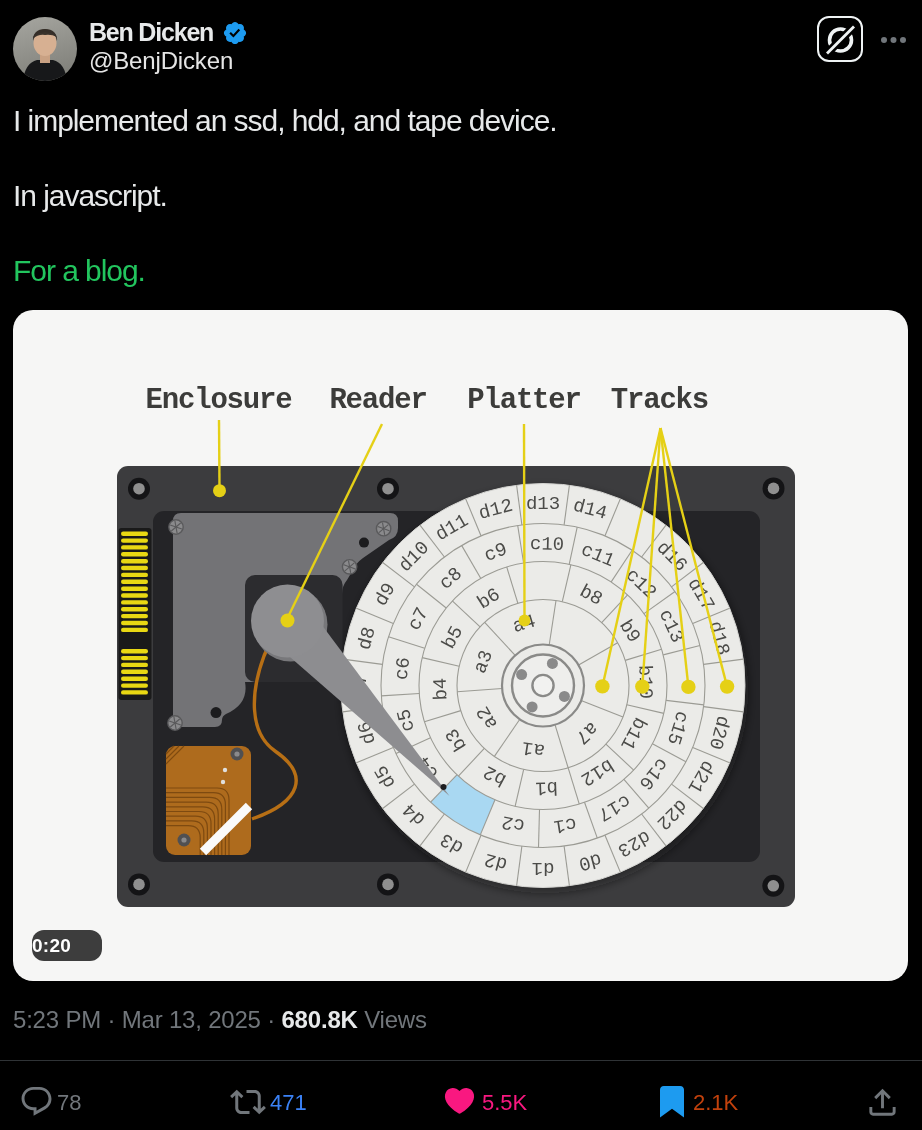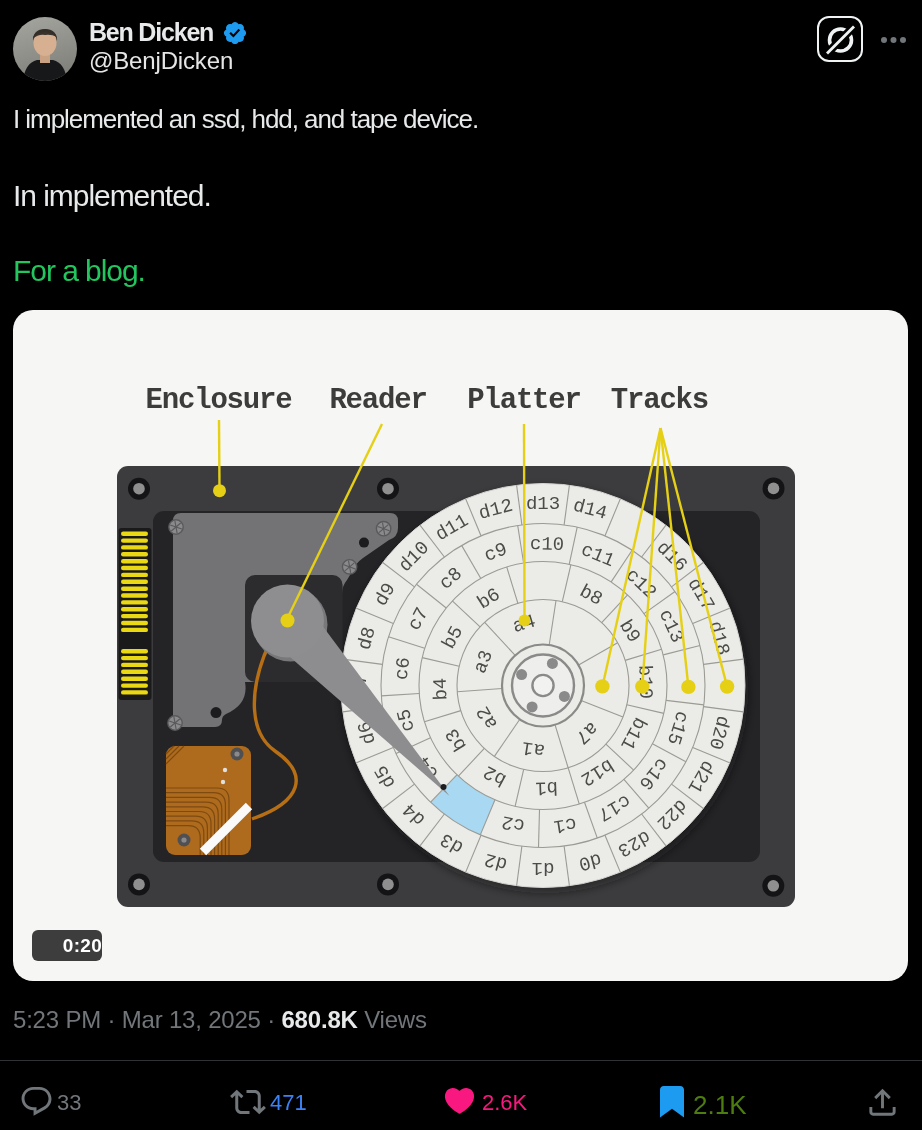--- a/index.html
+++ b/index.html
@@ -44,23 +44,23 @@
   <line x1="2" y1="31.5" x2="31" y2="2.5" stroke="#000" stroke-width="8"></line>
   <line x1="3" y1="30.5" x2="30" y2="3.5" stroke="#eff3f4" stroke-width="2.9"></line>
 </svg>
 
 <svg class="abs" style="left:878px;top:34px" width="32" height="12" viewBox="0 0 32 12">
   <circle cx="6" cy="6" r="3" fill="#71767b"></circle>
     <circle cx="15.5" cy="6" r="3" fill="#71767b"></circle>
     <circle cx="25" cy="6" r="3" fill="#71767b"></circle>
 </svg>
 
-<div class="abs" style="left:13px;top:104px;font-size:26px;color:#e7e9ea;letter-spacing:-1.05px">I implemented an ssd, hdd, and tape device.</div>
-
-<div class="abs" style="left:13px;top:179px;font-size:30px;color:#e7e9ea;letter-spacing:-1.05px">In implemented.</div>
+<div class="abs" style="left:13px;top:104px;font-size:30px;color:#e7e9ea;letter-spacing:-1.05px">I implemented an ssd, hdd, and tape device.</div>
+
+<div class="abs" style="left:13px;top:179px;font-size:30px;color:#e7e9ea;letter-spacing:-1.05px">In javascript.</div>
 
 <div class="abs" style="left:13px;top:254px;font-size:30px;color:#22c55e;letter-spacing:-1.05px">For a blog.</div>
 
 <svg width="895" height="671" viewBox="0 0 895 671" style="position:absolute;left:13px;top:310px;display:block">
   <defs>
     <filter id="pshadow" x="-10%" y="-10%" width="125%" height="125%">
       <feGaussianBlur stdDeviation="5"></feGaussianBlur>
     </filter>
   </defs>
 
@@ -336,45 +336,45 @@
     <circle cx="206.5" cy="180.7" r="6.5"></circle>
     <circle cx="274.5" cy="310.5" r="7"></circle>
     <circle cx="511.5" cy="310.5" r="5.9"></circle>
     <circle cx="589.4" cy="376.4" r="7.2"></circle>
       <circle cx="629.3" cy="376.6" r="7.2"></circle>
       <circle cx="675.4" cy="376.9" r="7.2"></circle>
       <circle cx="714.1" cy="376.6" r="7.2"></circle>
   </g>
 </svg>
 
-<div class="abs" style="left:32px;top:930px;width:70px;height:31px;background:#3d3d3d;border-radius:6px;color:#fff;font-size:19px;font-weight:bold;text-align:right;line-height:31px;letter-spacing:0.3px">0:20</div>
+<div class="abs" style="left:32px;top:930px;width:70px;height:31px;background:#3d3d3d;border-radius:12px;color:#fff;font-size:19px;font-weight:bold;text-align:left;line-height:31px;letter-spacing:0.3px">0:20</div>
 
 <div class="abs" style="left:13px;top:1006px;font-size:24px;color:#71767b;letter-spacing:-0.2px">5:23 PM · Mar 13, 2025 · <span style="color:#e7e9ea;font-weight:bold">680.8K</span> Views</div>
 
 <div class="abs" style="left:0px;top:1060px;width:922px;height:1px;background:#2f3336"></div>
 
 <svg width="35" height="35" viewBox="0 0 24 24" style="position:absolute;left:19px;top:1084px">
     <path d="M1.751 10c0-4.42 3.584-8 8.005-8h4.366c4.49 0 8.129 3.64 8.129 8.13 0 2.96-1.607 5.68-4.196 7.11l-8.054 4.46v-3.69h-.067c-4.49.1-8.183-3.51-8.183-8.01zm8.005-6c-3.317 0-6.005 2.69-6.005 6 0 3.37 2.77 6.08 6.138 6.01l.351-.01h1.761v2.3l5.087-2.81c1.951-1.08 3.163-3.13 3.163-5.36 0-3.39-2.744-6.13-6.129-6.13H9.756z" fill="#71767b"></path>
   </svg>
 
-<div class="abs" style="left:57px;top:1090px;font-size:22px;color:#71767b">33</div>
+<div class="abs" style="left:57px;top:1090px;font-size:22px;color:#71767b">78</div>
 
 <svg width="36" height="36" viewBox="0 0 24 24" style="position:absolute;left:230px;top:1084px">
     <path d="M4.5 3.88l4.432 4.14-1.364 1.46L5.5 7.55V16c0 1.1.896 2 2 2H13v2H7.5c-2.209 0-4-1.79-4-4V7.55L1.432 9.48.068 8.02 4.5 3.88zM16.5 6H11V4h5.5c2.209 0 4 1.79 4 4v8.45l2.068-1.93 1.364 1.46-4.432 4.14-4.432-4.14 1.364-1.46 2.068 1.93V8c0-1.1-.896-2-2-2z" fill="#71767b"></path>
   </svg>
 
 <div class="abs" style="left:270px;top:1090px;font-size:22px;color:#3b82f6">471</div>
 
 <svg width="35" height="35" viewBox="0 0 24 24" style="position:absolute;left:442px;top:1083px">
     <path d="M20.884 13.19c-1.351 2.48-4.001 5.12-8.379 7.67l-.503.3-.504-.3c-4.379-2.55-7.029-5.19-8.382-7.67-1.36-2.5-1.41-4.86-.514-6.67.887-1.79 2.647-2.91 4.601-3.01 1.651-.09 3.368.56 4.798 2.01 1.429-1.45 3.146-2.1 4.796-2.01 1.954.1 3.714 1.22 4.601 3.01.896 1.81.846 4.17-.514 6.67z" fill="#f91880"></path>
   </svg>
 
-<div class="abs" style="left:482px;top:1090px;font-size:22px;color:#f91880">2.6K</div>
+<div class="abs" style="left:482px;top:1090px;font-size:22px;color:#f91880">5.5K</div>
 
 <svg width="36" height="36" viewBox="0 0 24 24" style="position:absolute;left:654px;top:1083px">
     <path d="M4 4.5C4 3.12 5.119 2 6.5 2h11C18.881 2 20 3.12 20 4.5v18.44l-8-5.71-8 5.71V4.5z" fill="#1d9bf0"></path>
   </svg>
 
-<div class="abs" style="left:693px;top:1090px;font-size:26px;color:#4d7c0f">2.1K</div>
+<div class="abs" style="left:693px;top:1090px;font-size:22px;color:#c2410c">2.1K</div>
 
 <svg width="35" height="35" viewBox="0 0 24 24" style="position:absolute;left:865px;top:1085px">
     <path d="M12 2.59l5.7 5.7-1.41 1.42L13 6.41V16h-2V6.41l-3.3 3.3-1.41-1.42L12 2.59zM21 15l-.02 3.51c0 1.38-1.12 2.49-2.5 2.49H5.5C4.11 21 3 19.88 3 18.5V15h2v3.5c0 .28.22.5.5.5h12.98c.28 0 .5-.22.5-.5L19 15h2z" fill="#71767b"></path>
   </svg>
 
 </body></html>

